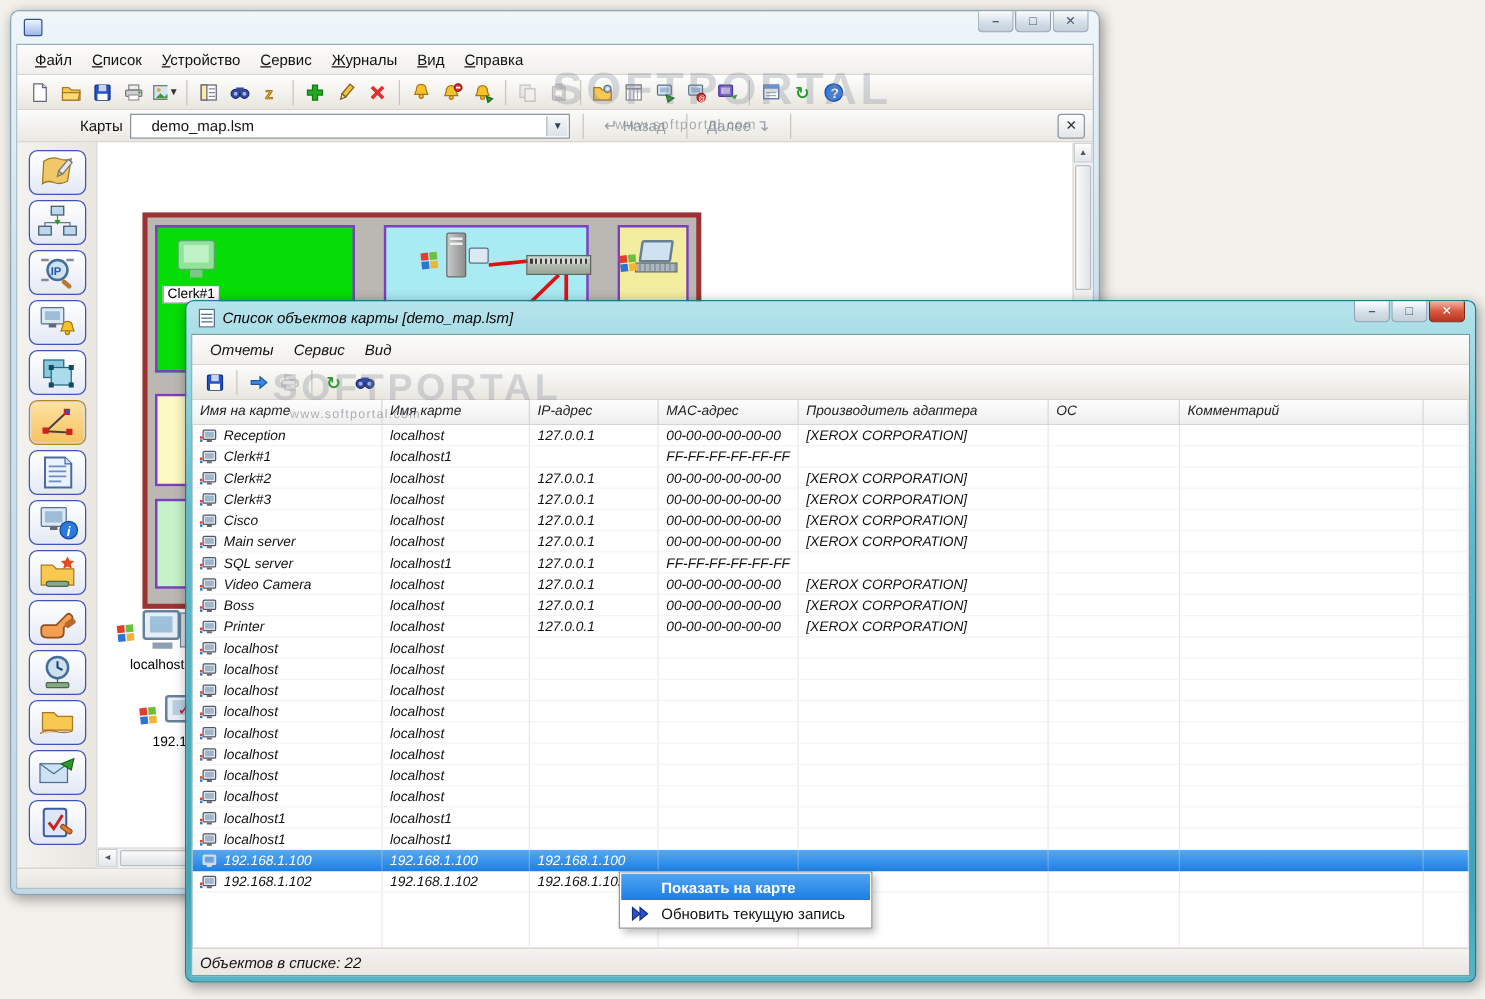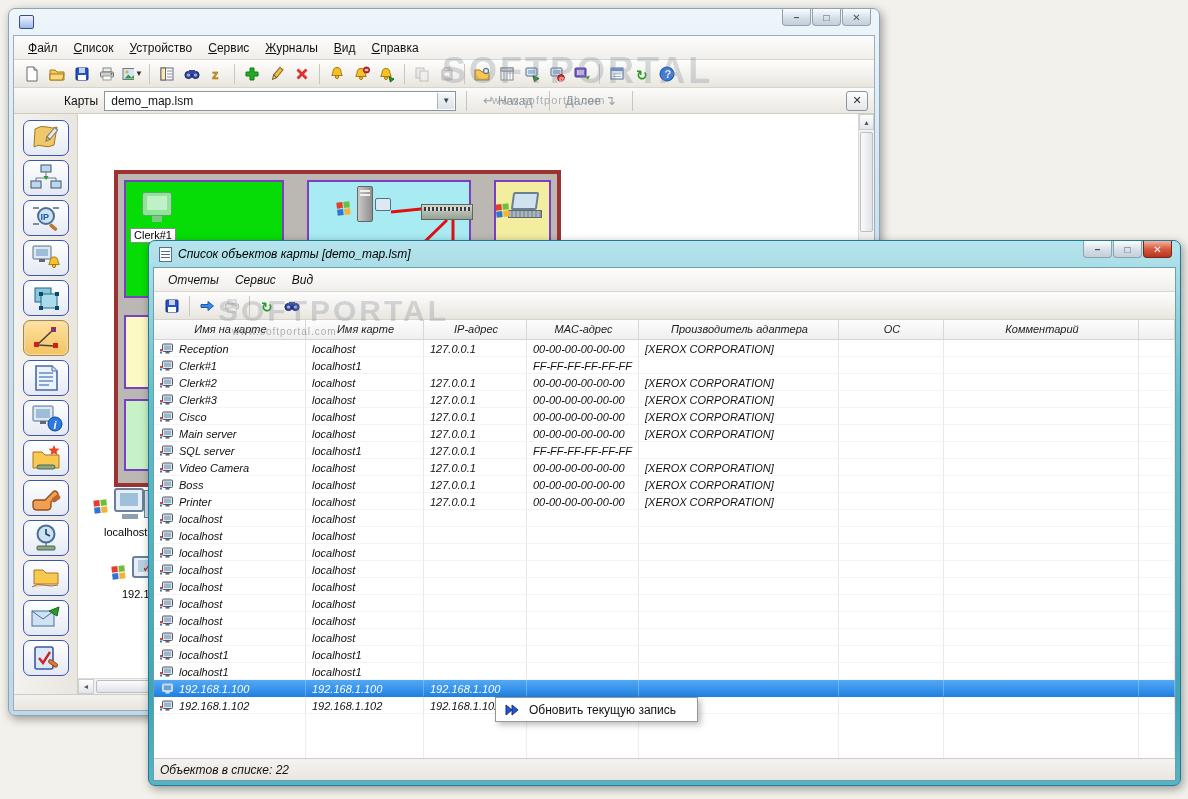--- a/index.html
+++ b/index.html
@@ -15,21 +15,21 @@
   .cbtn.close-red{background:linear-gradient(#f4b4a4,#d8593f 50%,#b83520);color:#fff;border-color:#7e2414;}
   .menubar{height:24px;display:flex;align-items:center;background:linear-gradient(#fcfcfb,#f1efeb);border-bottom:1px solid #d9d6cf;padding-left:6px;}
   .mm-item{display:inline-block;padding:3px 8px;font-size:12px;cursor:default;}
   .mw .mm-item::first-letter{text-decoration:underline;}
   .toolbar{height:28px;display:flex;align-items:center;background:linear-gradient(#fefefd,#e9e6df);border-bottom:1px solid #d7d4cc;padding-left:6px;gap:1px;}
   .tsep{width:1px;height:20px;background:#c9c6be;margin:0 4px;}
   .tbtn{width:24px;height:24px;display:flex;align-items:center;justify-content:center;border:1px solid transparent;border-radius:3px;cursor:default;}
   .tbtn.disabled{opacity:.45;filter:grayscale(1);}
   .tbtn .dd{font-size:8px;color:#333;margin-left:1px;}
   .mapsbar{height:26px;display:flex;align-items:center;background:linear-gradient(#fbfbfa,#ebe8e2);border-bottom:1px solid #cfccc4;padding:0 6px;gap:6px;}
-  .combo{width:352px;height:20px;border:1px solid #8a959e;background:#fff;display:flex;align-items:center;font-size:12px;padding-left:6px;position:relative;}
+  .combo{width:352px;height:20px;border:1px solid #8a959e;background:#fff;display:flex;align-items:center;font-size:12px;padding-left:16px;position:relative;}
   .combo .arr{position:absolute;right:1px;top:1px;bottom:1px;width:17px;background:linear-gradient(#f6f8fa,#dbe2e8);border-left:1px solid #aab4bc;display:flex;align-items:center;justify-content:center;font-size:8px;color:#345;}
   .navbtn{display:flex;align-items:center;gap:4px;color:#98a0a8;font-size:12px;padding:2px 6px;}
   .closemapbtn{margin-left:auto;width:22px;height:20px;border:1px solid #8a959e;border-radius:3px;background:linear-gradient(#fdfdfd,#e4e6e8);display:flex;align-items:center;justify-content:center;font-weight:bold;color:#333;}
   .mw-main{flex:1;display:flex;min-height:0;}
   .sidebar{width:64px;background:linear-gradient(90deg,#f4f2ee,#e9e6e0);border-right:1px solid #d2cfc7;padding-top:6px;display:flex;flex-direction:column;align-items:center;gap:4px;}
   .sbtn{width:46px;height:36px;border:1px solid #3c55b4;border-radius:7px;background:linear-gradient(#ffffff,#e4e9f4);display:flex;align-items:center;justify-content:center;cursor:default;}
   .sbtn.active{background:linear-gradient(#ffe2a2,#f6c25e);border-color:#b8871e;box-shadow:0 0 0 1px #d8dde8 inset;}
   .canvas{flex:1;position:relative;background:#fff;overflow:hidden;}
   .vscroll{position:absolute;top:0;right:0;width:16px;bottom:16px;background:#f2f1ef;border-left:1px solid #dcdad5;}
   .vscroll .sarr{height:16px;border:1px solid #c8cdd2;background:linear-gradient(#fdfdfd,#e3e6ea);display:flex;align-items:center;justify-content:center;font-size:7px;color:#556;}
@@ -44,21 +44,21 @@
   .nodelabel{position:absolute;background:#fff;border:1px solid #8c8c8c;padding:0 3px;font-size:11px;white-space:nowrap;line-height:13px;color:#000;}
   .freelabel{position:absolute;font-size:11px;color:#000;white-space:nowrap;}
   .winchip{position:absolute;width:13px;height:13px;display:grid;grid-template-columns:6px 6px;grid-template-rows:6px 6px;gap:1px;transform:rotate(-6deg);}
   .winchip i{display:block;}
   .winchip i:nth-child(1){background:#e33e2b;}.winchip i:nth-child(2){background:#6cbf3c;}
   .winchip i:nth-child(3){background:#2f74d0;}.winchip i:nth-child(4){background:#f2bااد 32;}
   .winchip i:nth-child(4){background:#f2b432;}
   .maplines{position:absolute;left:0;top:0;pointer-events:none;}
   
   .cw{left:148px;top:240px;width:1033px;height:546px;background:linear-gradient(180deg,#b7e4ec,#62bccd 30%,#3fa4b8 85%,#57b4c6);border:1px solid #1e7c90;z-index:10;font-style:italic;}
-  .cw-body{position:absolute;left:4px;right:4px;top:26px;bottom:4px;background:#fff;border:1px solid #6败ea0aa;border:1px solid #6ea0aa;display:flex;flex-direction:column;text-align:center;}
+  .cw-body{position:absolute;left:4px;right:4px;top:26px;bottom:4px;background:#fff;border:1px solid #6败ea0aa;border:1px solid #6ea0aa;display:flex;flex-direction:column;}
   .cw .titlebar{font-size:12px;color:#000;}
   .ltoolbar{height:28px;display:flex;align-items:center;background:linear-gradient(#fdfdfc,#e9e6e0);border-bottom:1px solid #d7d4cc;padding-left:6px;gap:1px;}
   .tablewrap{flex:1;display:flex;flex-direction:column;min-height:0;position:relative;}
   .thead{display:grid;grid-template-columns:152px 118px 103px 112px 200px 105px 195px minmax(10px,1fr);height:20px;background:linear-gradient(#fdfdfd,#efefef);border-bottom:1px solid #d5d5d5;}
   .th{padding:3px 4px 0 6px;border-right:1px solid #d8d8d8;color:#222;overflow:hidden;white-space:nowrap;}
   .tbody{flex:1;display:flex;flex-direction:column;overflow:hidden;}
   .tr{display:grid;grid-template-columns:152px 118px 103px 112px 200px 105px 195px minmax(10px,1fr);height:17px;flex:0 0 17px;}
   .td{padding:2px 4px 0 6px;border-right:1px solid #e8e8e8;border-bottom:1px solid #f4f4f4;overflow:hidden;white-space:nowrap;display:flex;align-items:center;gap:4px;}
   .tr.sel{background:linear-gradient(#54a9f4,#1e7fe2);color:#fff;}
   .tr.sel .td{border-right-color:rgba(255,255,255,.25);border-bottom-color:transparent;}
@@ -1051,20 +1051,24 @@
           </div>
         </div>
     </div>
     <div class="lstatus">
       <span>Объектов в списке: 22</span>
     </div>
   </div>
 </div>
 
 <div class="ctxmenu">
+    <div class="ctxitem sel">
+      <span class="cic"></span>
+      <span>Показать на карте</span>
+    </div>
     <div class="ctxitem">
       <span class="cic">
         <svg class="ic" width="16" height="14">
           <path d="M1 2l6 5-6 5z" fill="#2a52d8" stroke="#16307e"></path>
           <path d="M7 2l6 5-6 5z" fill="#2a52d8" stroke="#16307e"></path>
         </svg>
       </span>
       <span>Обновить текущую запись</span>
     </div>
   </div>

